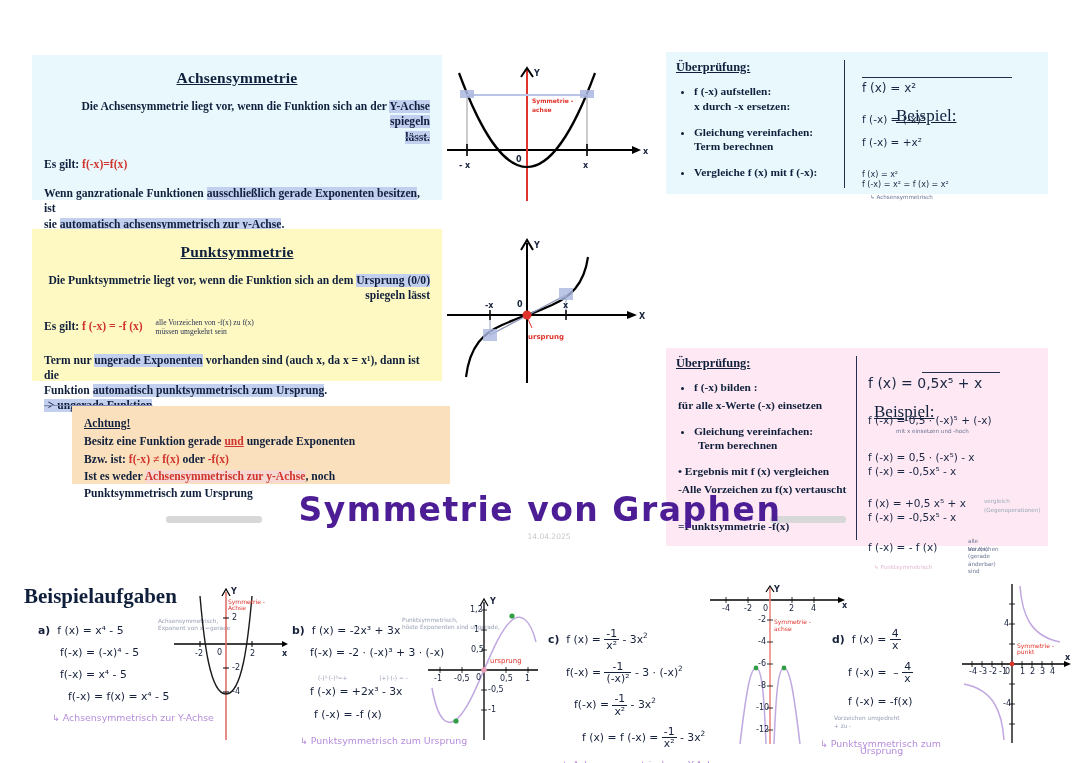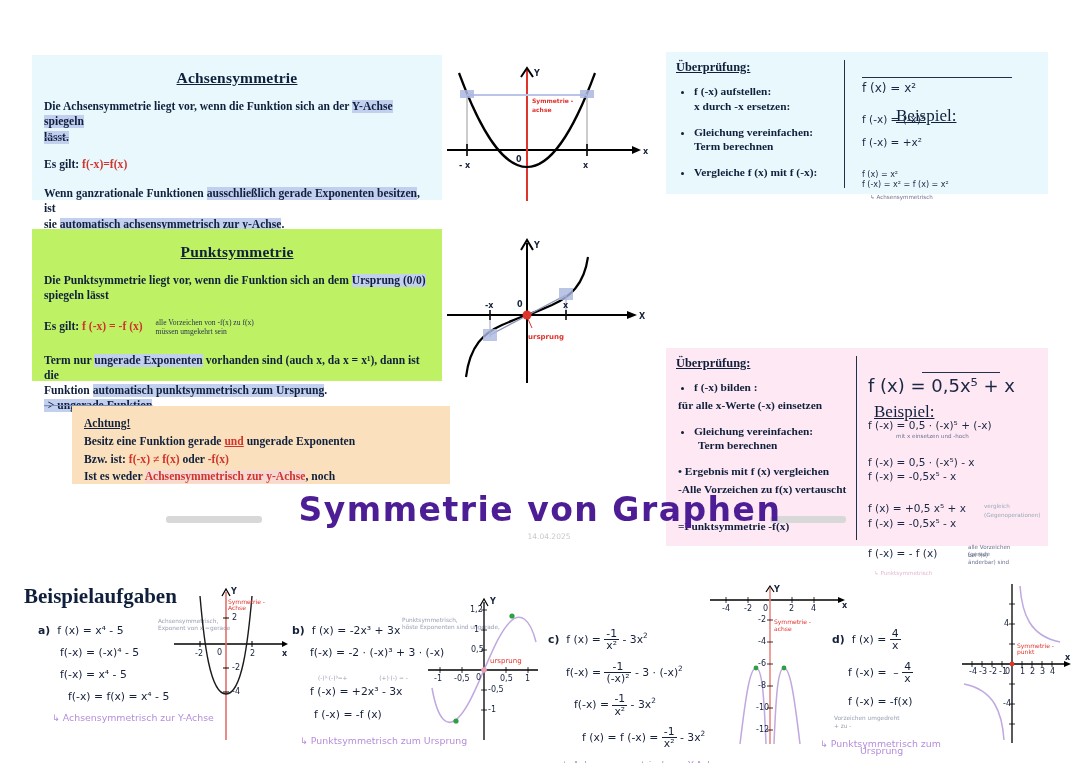--- a/index.html
+++ b/index.html
@@ -17,29 +17,29 @@
   .box{box-sizing:border-box;padding:10px 12px;}
   .box h2{
     margin:4px 0 12px 0;
     text-align:center;
     font-size:15.5px;
     font-weight:bold;
     text-decoration:underline;
     letter-spacing:.2px;
   }
   .box p{margin:0 0 9px 0;font-size:11.6px;font-weight:bold;line-height:1.32;}
-  .box p.tight{margin-bottom:4px;}
+  .box p.tight{margin-bottom:4px;text-align:right;}
   .hl-blue{background:#c3cfef;}
   .hl-red{color:#d0342c;}
   .hl-redbg{color:#d0342c;background:#f7d9d4;margin-top:20px;}
   .hl-strike{text-decoration:line-through;text-decoration-color:#8090b8;}
   .under{text-decoration:underline;}
 
   #box-achsen{left:32px;top:55px;width:410px;height:145px;background:#e8f8fd;}
-  #box-punkt{left:32px;top:229px;width:410px;height:152px;background:#bef264;}
+  #box-punkt{left:32px;top:229px;width:410px;height:152px;background:#fef9c3;}
   #box-achtung{left:72px;top:406px;width:378px;height:78px;background:#fae0bd;}
   #box-achtung p{margin:0 0 2px 0;font-size:11.6px;}
 
   .note-small{
     font-family:"Liberation Serif",serif;
     font-size:7.6px;font-weight:normal;
     line-height:1.25;color:#2c3550;
     display:inline-block;vertical-align:middle;
     margin-left:10px;
   }
@@ -149,20 +149,21 @@
   <p class="under" style="font-weight:bold;margin-bottom:3px">Achtung!</p>
   <p>
     <span>Besitz eine Funktion gerade </span><span class="hl-red under">und</span><span> ungerade Exponenten</span>
   </p>
   <p>
     <span>Bzw. ist: </span><span class="hl-red">f(-x) ≠ f(x)</span><span> oder </span><span class="hl-red">-f(x)</span>
   </p>
   <p>
     <span>Ist es weder </span><span class="hl-redbg">Achsensymmetrisch zur y-Achse</span><span>, noch</span>
   </p>
+  <p>Punktsymmetrisch zum Ursprung</p>
 </div>
 
 <div class="abs" id="graph-achsen" style="left:442px;top:55px;width:214px;height:150px;">
   <svg width="214" height="150" viewBox="0 0 214 150">
 
     <line x1="5" y1="95" x2="190" y2="95" stroke="#000" stroke-width="2"></line>
     <polygon points="190,91 199,95 190,99" fill="#000"></polygon>
 
     <line x1="85" y1="146" x2="85" y2="15" stroke="#e0332b" stroke-width="2"></line>
     <path d="M79,22 L85,13 L91,22" fill="none" stroke="#000" stroke-width="2"></path>
@@ -266,21 +267,21 @@
         <span>Gleichung vereinfachen:</span><br>
         <span style="margin-left:4px">Term berechnen</span>
       </li>
     </ul>
     <div class="plainline" style="margin-left:-2px;margin-top:2px">• <span>Ergebnis mit f (x) vergleichen</span></div>
     <div class="plainline" style="margin-left:-2px;margin-top:-8px">-Alle Vorzeichen zu f(x) vertauscht</div>
     <div class="plainline" style="margin-left:-2px;margin-top:22px">=Punktsymmetrie  -f(x)</div>
   </div>
 
   <div style="position:absolute;left:202px;top:26px;">
-    <div class="hand" style="font-size:18px;margin-bottom:20px">f (x) = 0,5x⁵ + x</div>
+    <div class="hand" style="font-size:14px;margin-bottom:20px">f (x) = 0,5x⁵ + x</div>
     <div class="hand">f (-x) = 0,5 · (-x)⁵ + (-x)</div>
     <div class="hand xs" style="margin:1px 0 14px 28px">mit x einsetzen und -hoch</div>
     <div class="hand">f (-x) = 0,5 · (-x⁵) - x</div>
     <div class="hand" style="margin-bottom:18px">f (-x) = -0,5x⁵ -  x</div>
     <div style="position:relative">
       <div class="hand">f (x) = +0,5 x⁵ + x</div>
       <div class="hand">f (-x) = -0,5x⁵ - x</div>
       <div class="hand xs" style="position:absolute;left:116px;top:2px;color:#9ab">vergleich</div>
       <div class="hand xs" style="position:absolute;left:116px;top:11px;color:#9ab">(Gegenoperationen)</div>
     </div>

